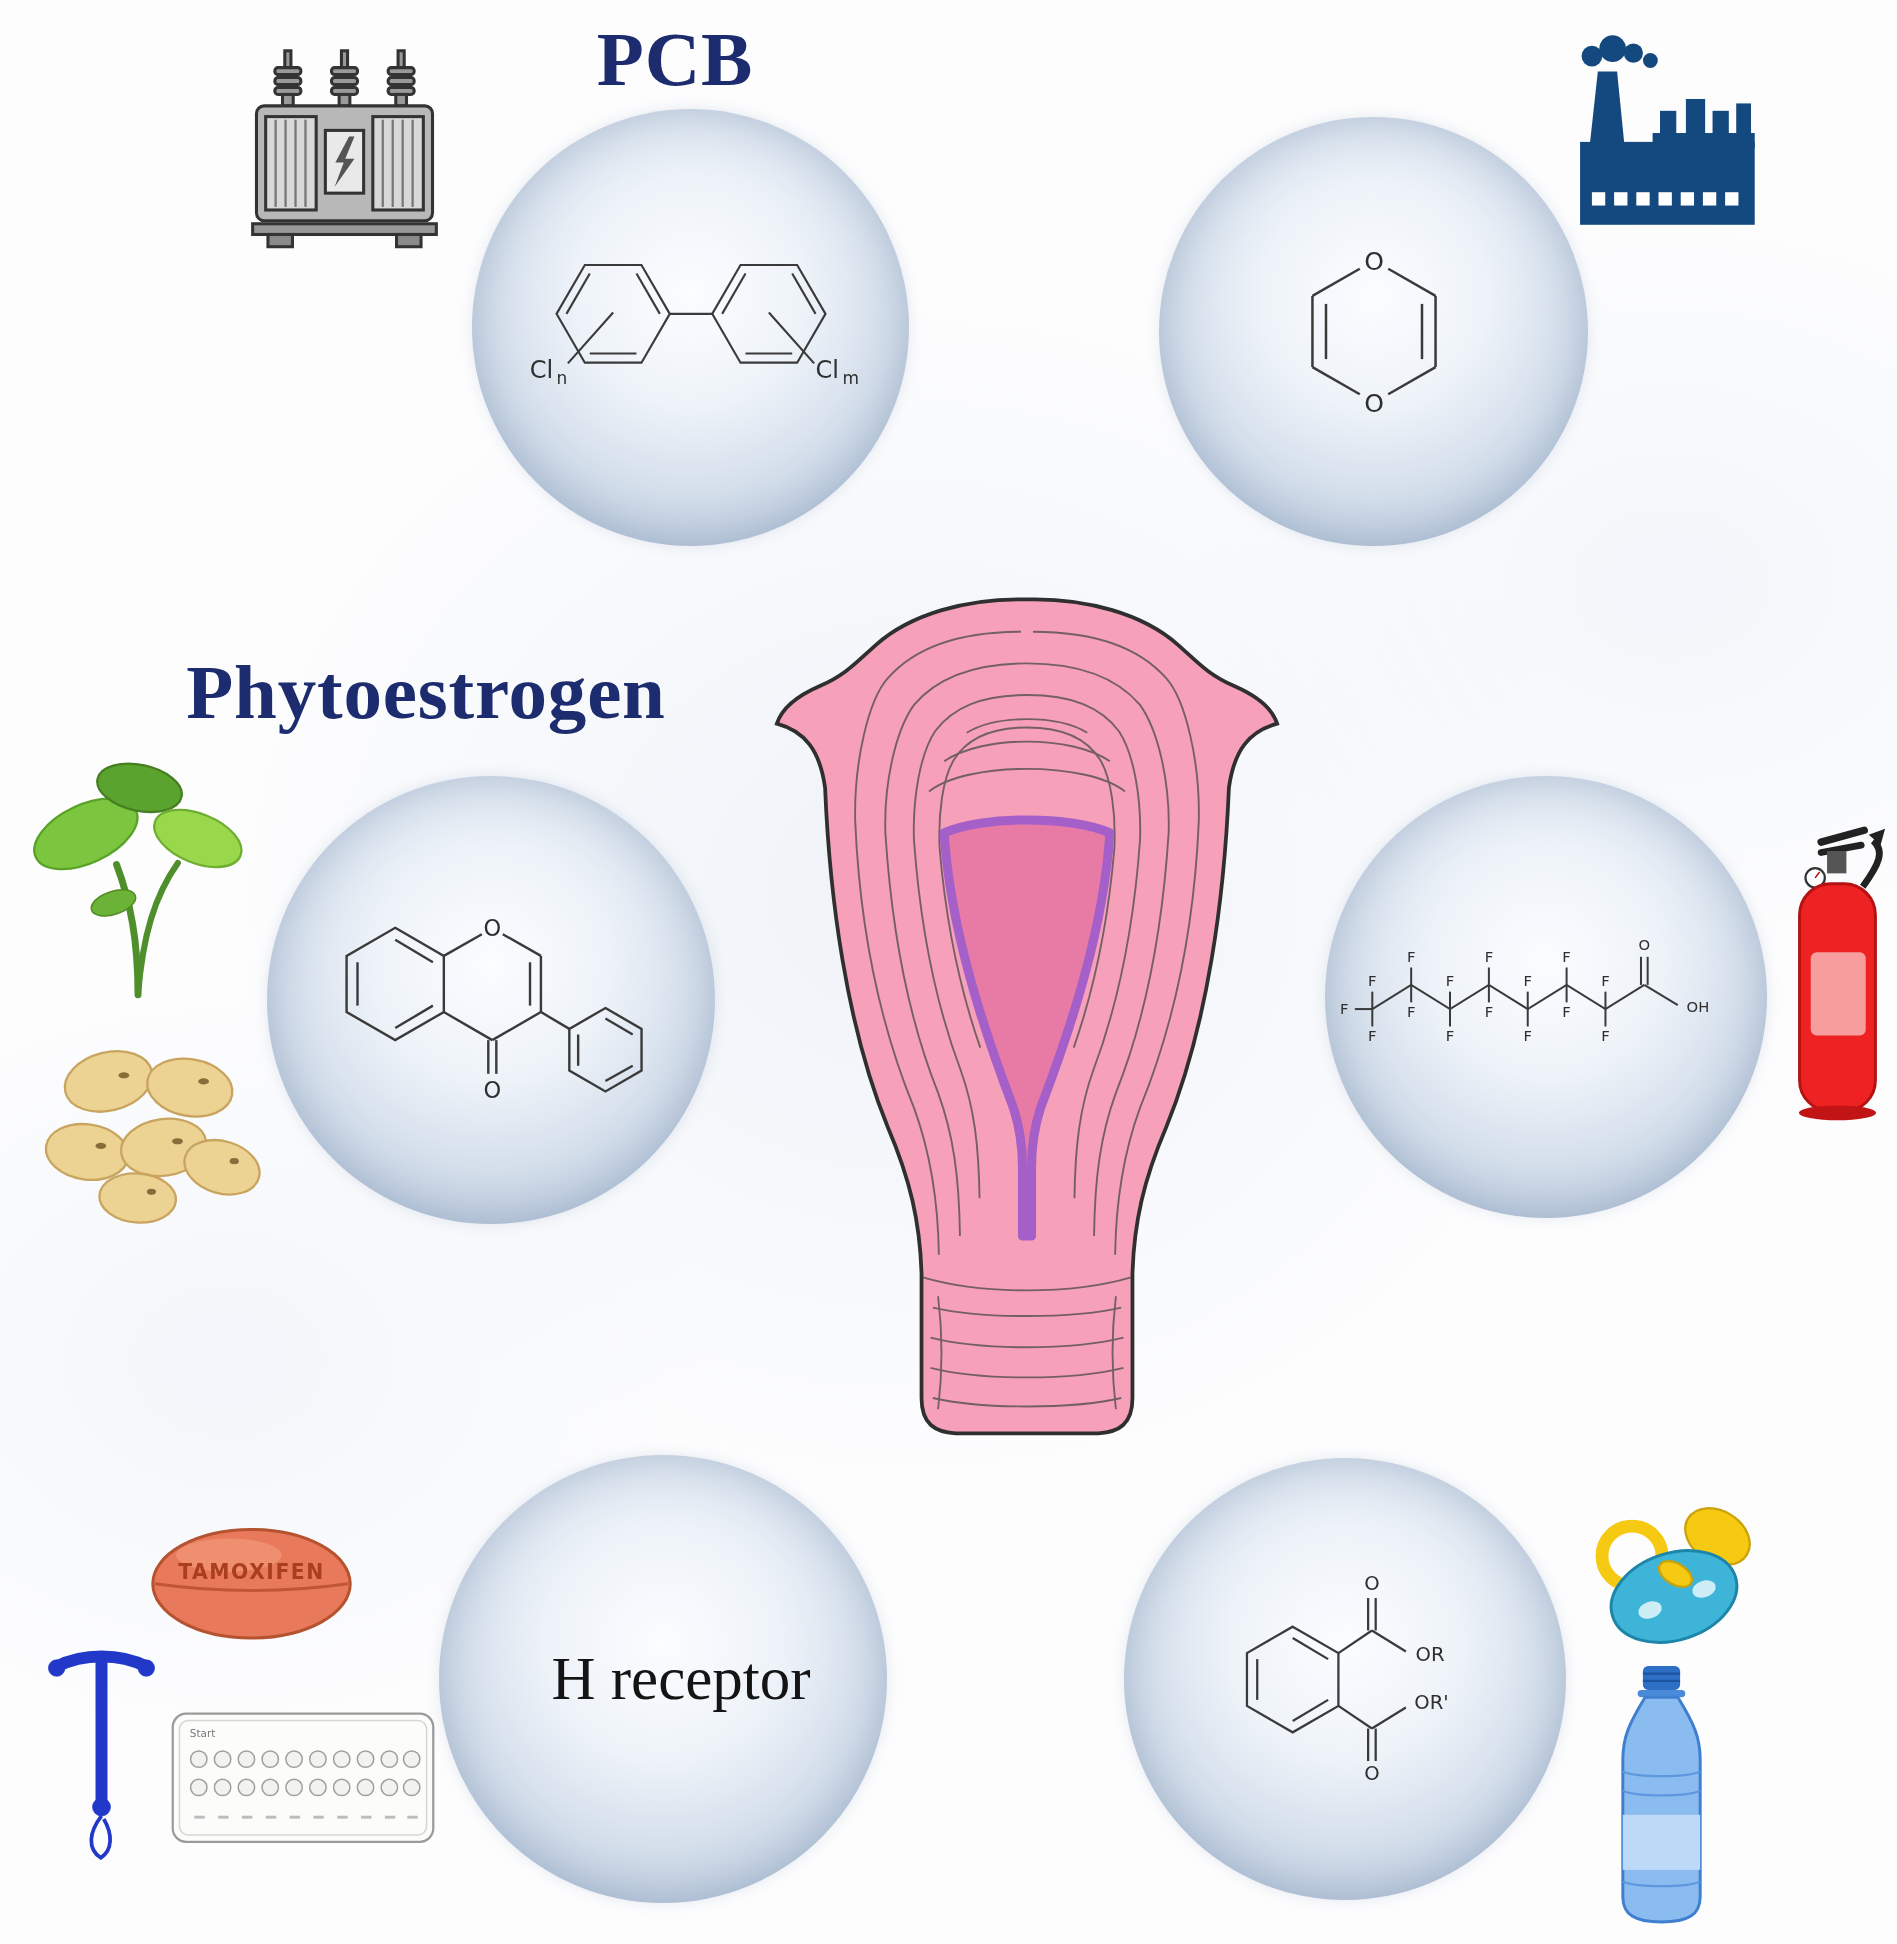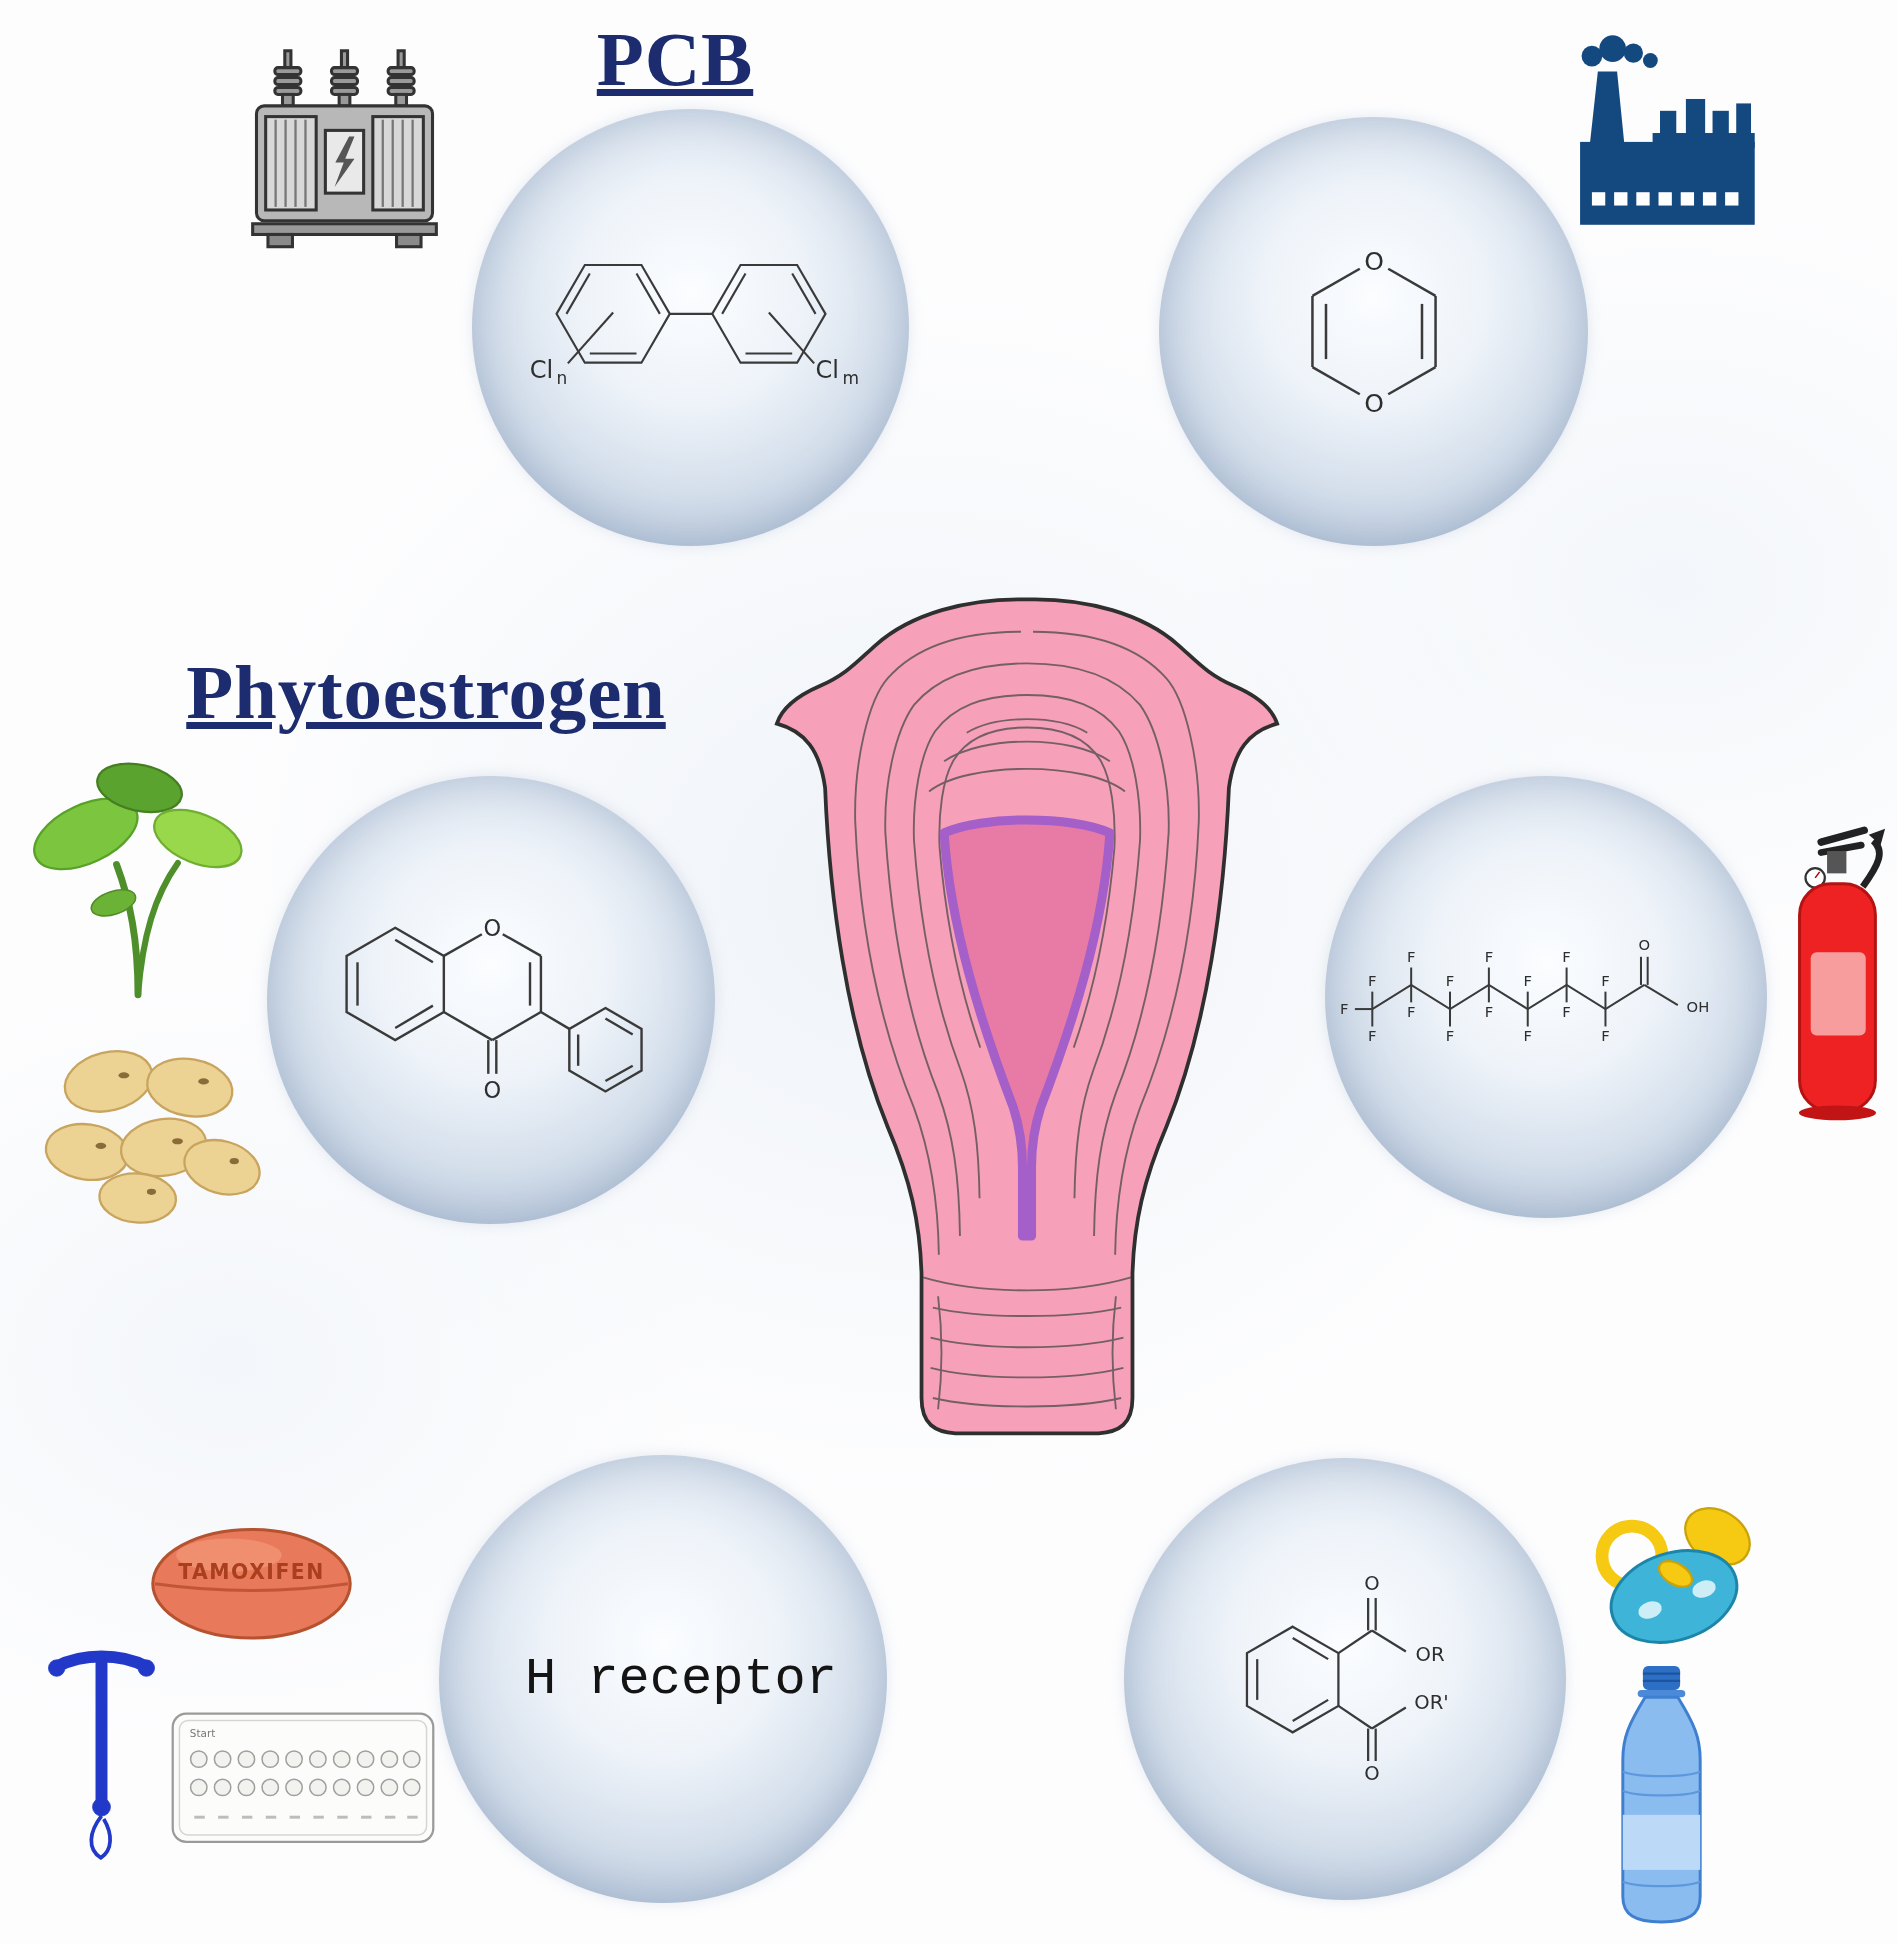--- a/index.html
+++ b/index.html
@@ -13,26 +13,26 @@
       #fdfdfe;
   }
   .bubble{
     position:absolute;border-radius:50%;
     background:radial-gradient(circle at 50% 42%, #fbfdff 0%, #eef3f9 34%, #d2ddea 62%, #aebfd4 86%, #98abc4 100%);
     box-shadow:inset 0 0 46px rgba(110,132,165,.35), 0 0 14px rgba(150,170,195,.25);
     display:flex;align-items:center;justify-content:center;
   }
   .big-label{
     position:absolute;transform:translateX(-50%);
-    font-weight:700;font-size:77px;color:#1c2c6e;white-space:nowrap;letter-spacing:0.8px;text-decoration:underline;
+    font-weight:700;font-size:77px;color:#1c2c6e;white-space:nowrap;letter-spacing:0.8px;
   }
   .chem text{font-family:"DejaVu Sans",sans-serif;fill:#2e2e2e;}
   .chem{stroke:#3a3a3a;}
   .receptor-text{
-    font-family:Liberation Mono, monospace;font-size:52px;color:#141414;white-space:nowrap;margin-left:36px;
+    font-family:Liberation Serif, serif;font-size:61px;color:#141414;white-space:nowrap;margin-left:36px;
   }
   .icon{position:absolute;}
   svg{display:block;}
 </style>
 </head>
 <body>
 
 <div class="canvas">
 
   <div class="big-label" style="left:675px;top:15.3px;">PCB</div>

